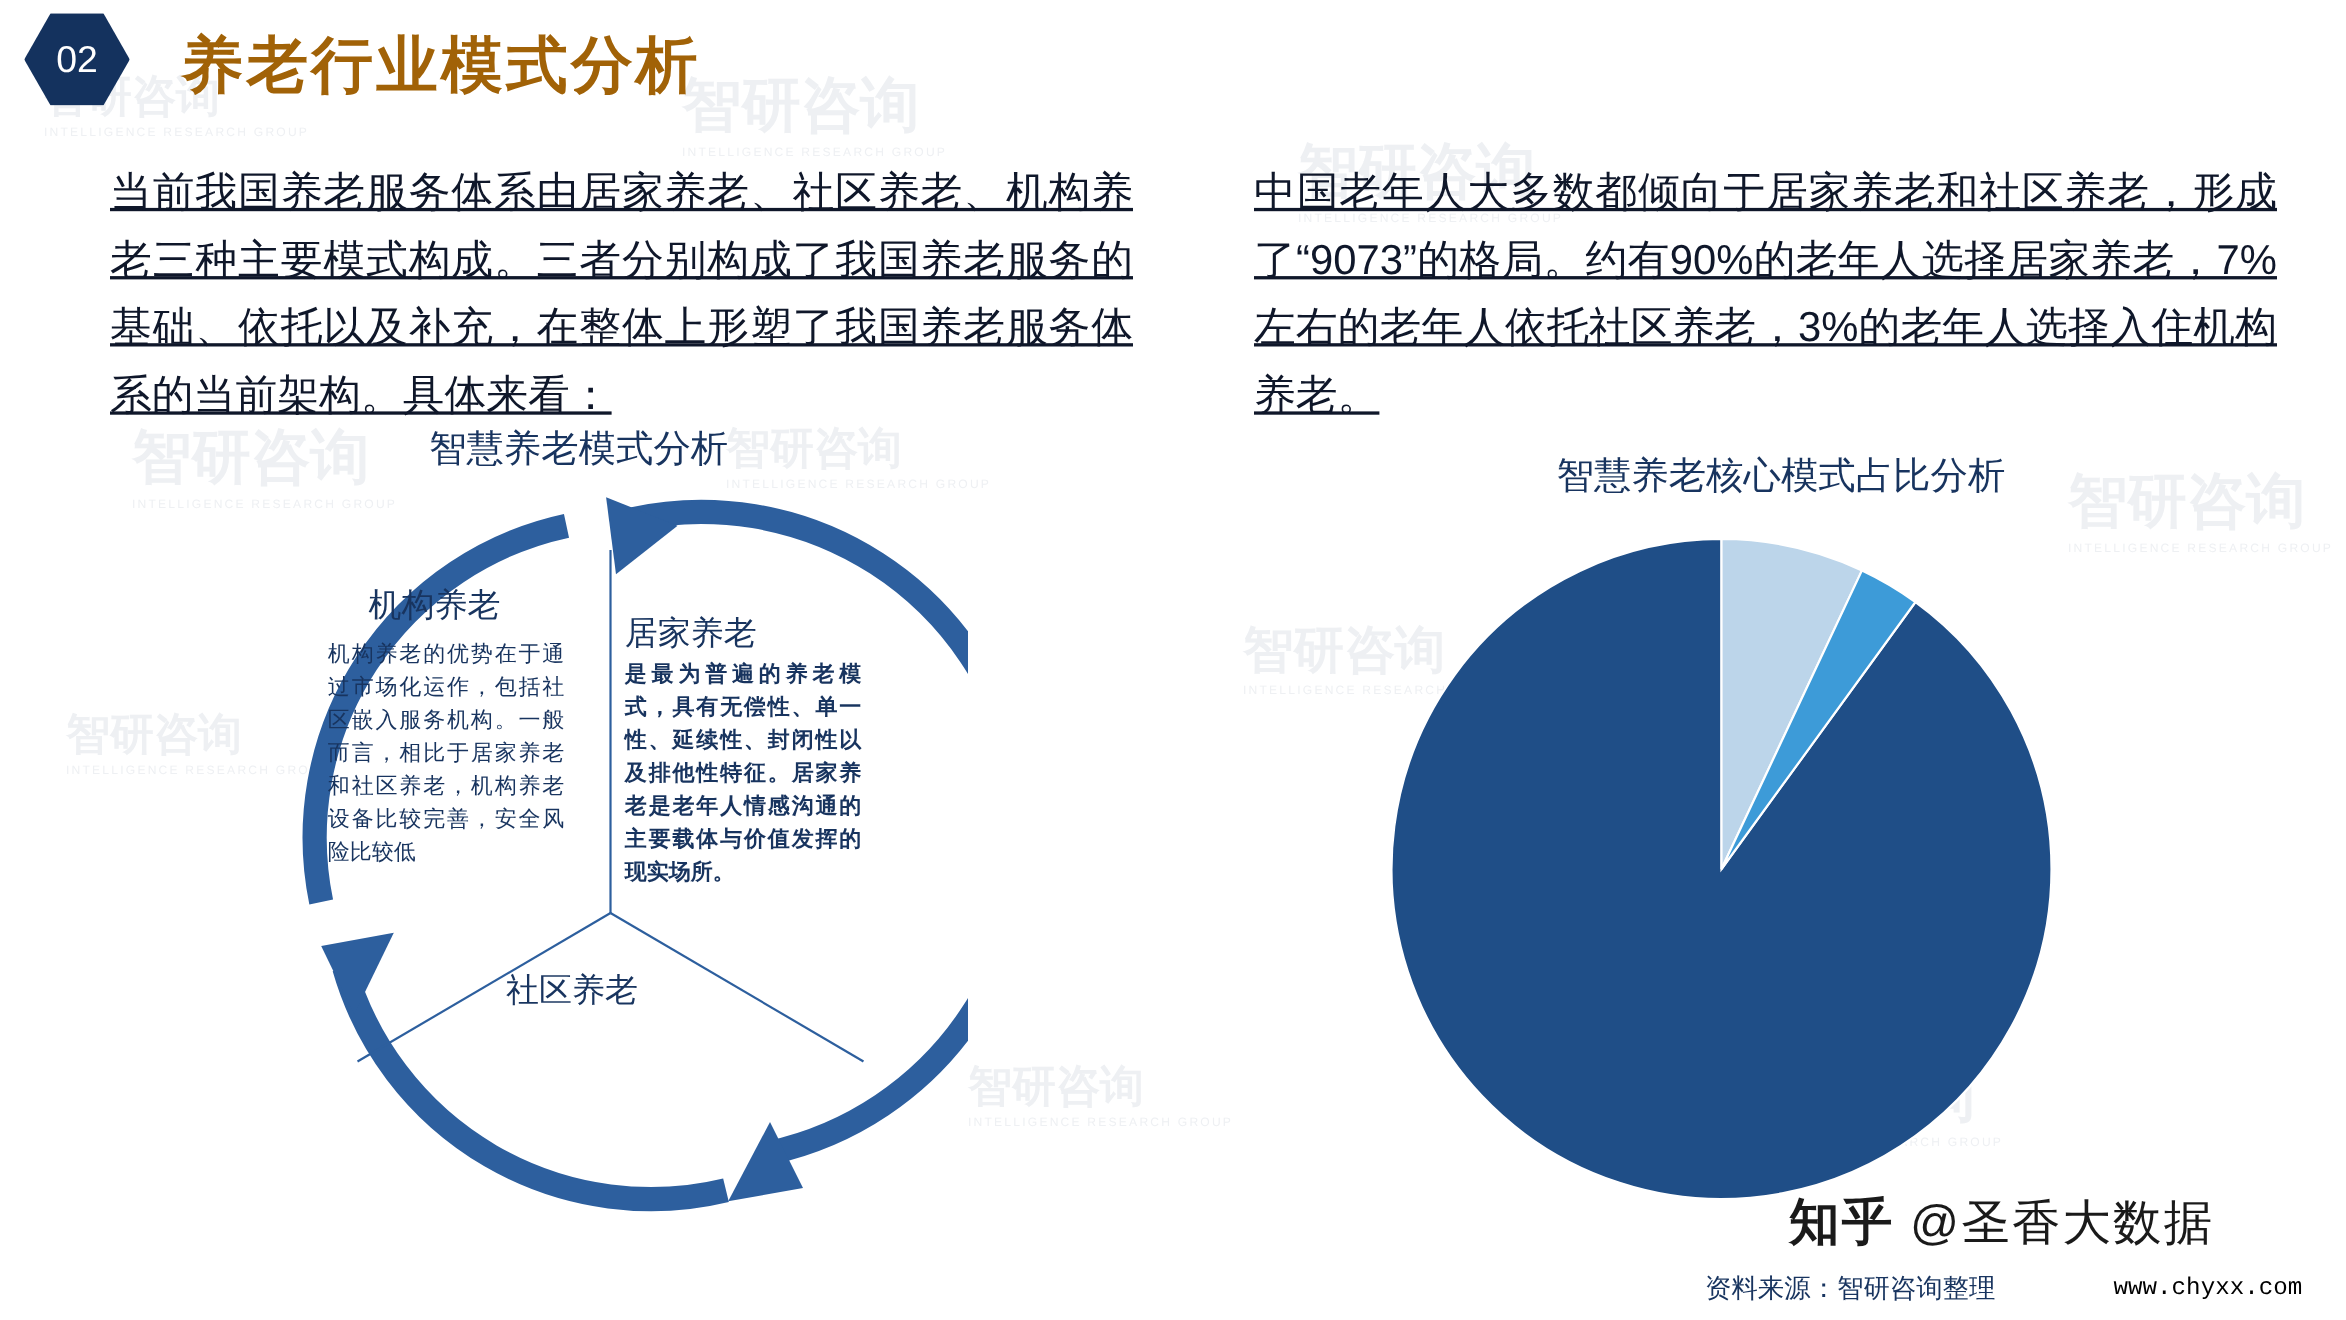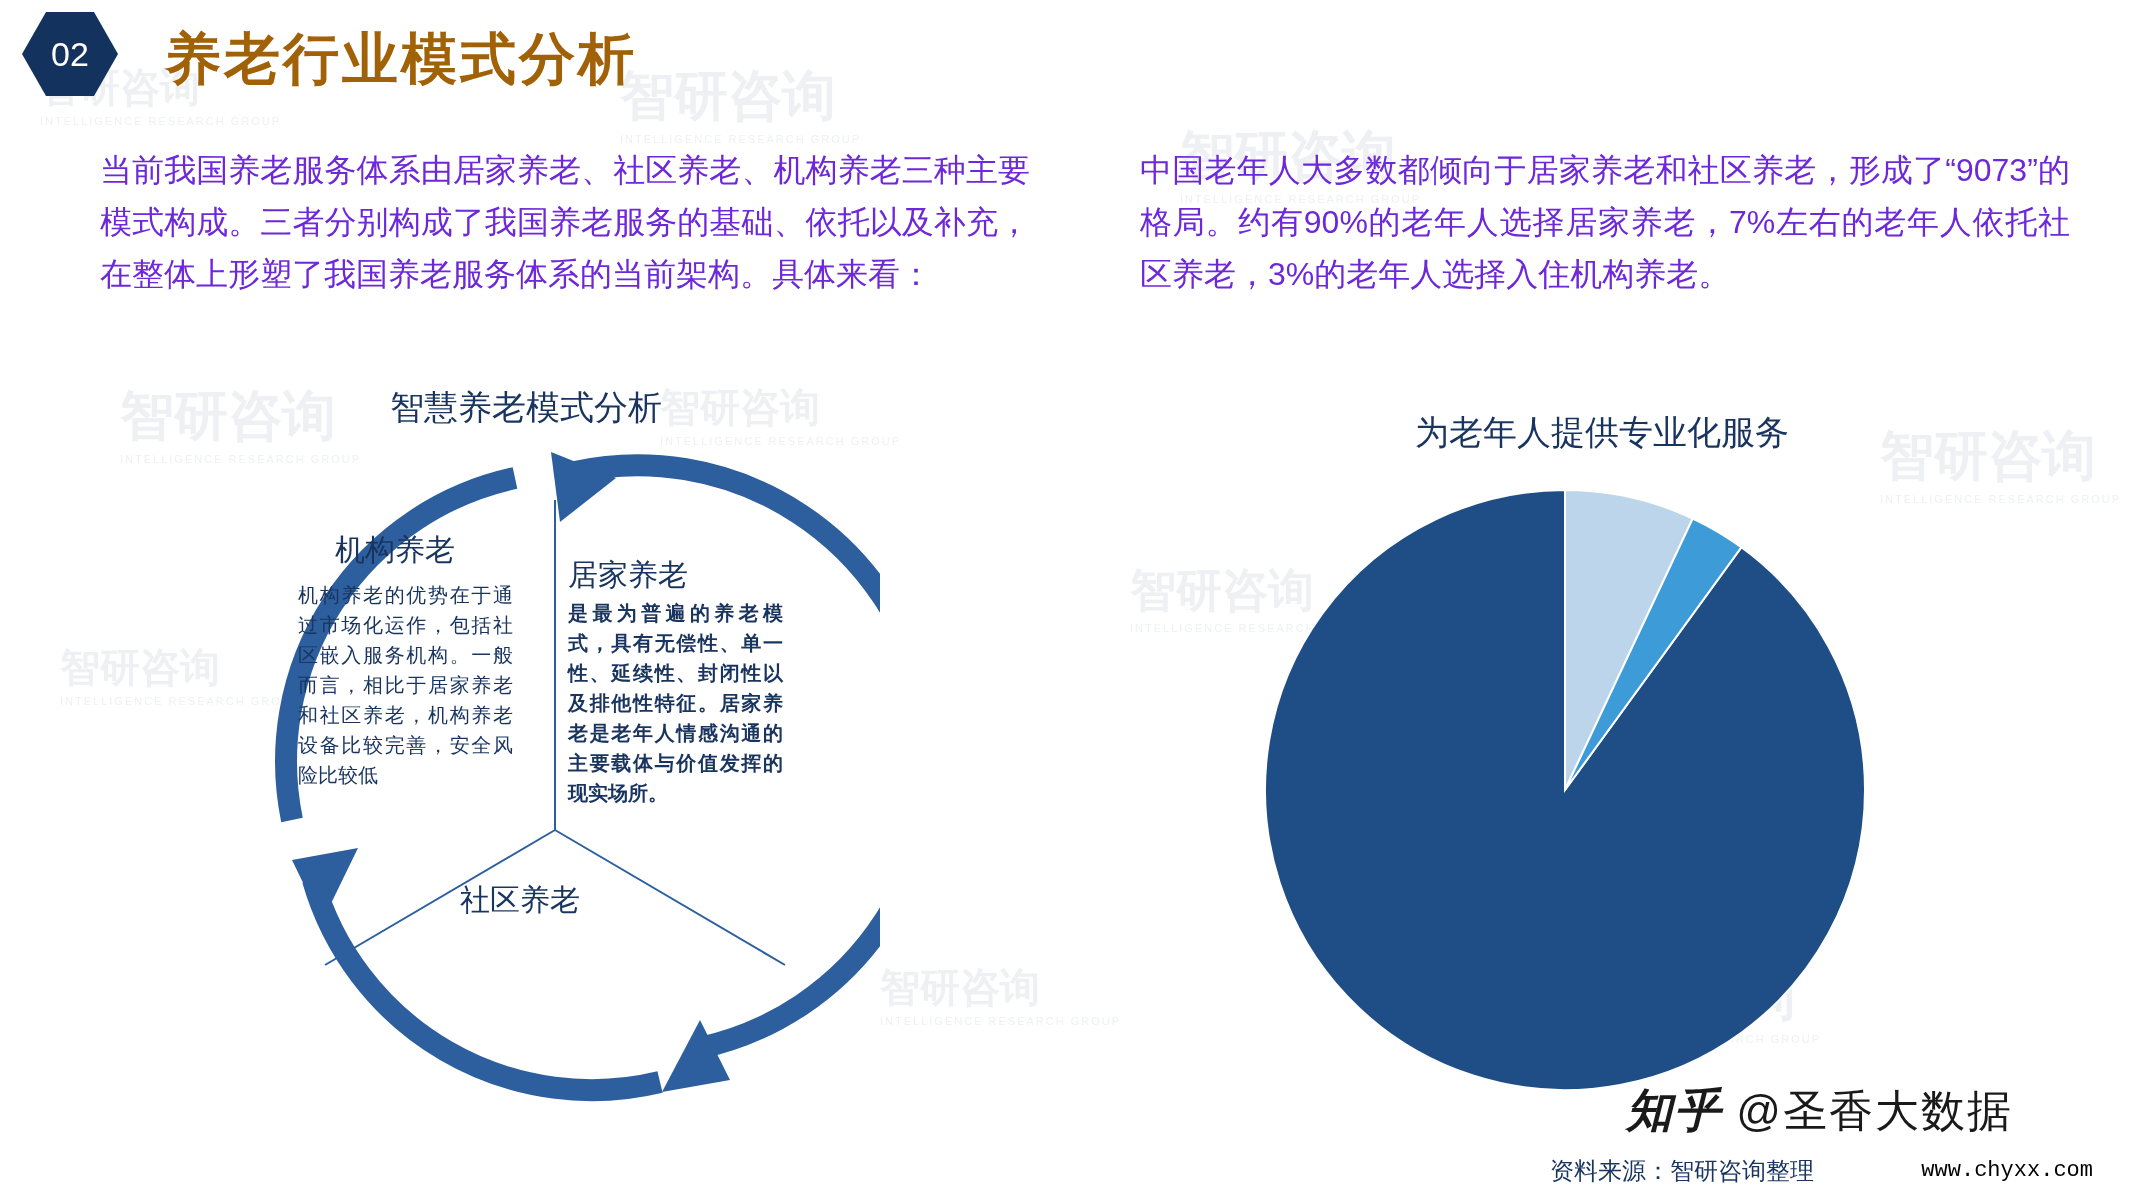--- a/index.html
+++ b/index.html
@@ -21,23 +21,24 @@
     z-index:2;
   }
   .title{
     position:absolute;left:165px;top:22px;
     font-size:56px;font-weight:bold;color:#a16207;letter-spacing:3px;
     z-index:2;
   }
   
   .para{
     position:absolute;
-    font-size:32px;line-height:1.62;color:#6d28d9;
+    font-size:38px;line-height:1.62;color:#0f172a;
     z-index:2;
     text-align:justify;
+    text-decoration:underline;
   }
   #para-left{left:100px;top:145px;width:930px;}
   #para-right{left:1140px;top:145px;width:930px;}
 
   
   #left-chart-title{
     position:absolute;left:390px;top:385px;
     font-size:34px;color:#18345f;z-index:2;
   }
   #cycle-wrap{
@@ -76,21 +77,21 @@
 
   #source{
     position:absolute;left:1550px;top:1155px;font-size:24px;color:#18345f;z-index:2;
   }
   
   #brand{
     position:absolute;right:120px;top:1080px;z-index:3;
     display:flex;align-items:center;gap:14px;
   }
   #brand .zh{
-    font-size:46px;font-weight:bold;color:#1a1a1a;letter-spacing:2px;font-style:italic;
+    font-size:46px;font-weight:bold;color:#1a1a1a;letter-spacing:2px;
   }
   #brand .at{
     font-size:44px;font-weight:normal;color:#1a1a1a;letter-spacing:2px;
   }
   #site{
     position:absolute;right:40px;top:1158px;font-size:22px;color:#000000;z-index:3;font-family:Liberation Mono, monospace;
   }
   .wm-zy{
     position:absolute;z-index:0;pointer-events:none;user-select:none;
     color:#eef0f3;font-weight:bold;white-space:nowrap;
@@ -165,21 +166,21 @@
 
   <div class="seg-head" id="seg-home-head">居家养老</div>
   <div class="seg-body" id="seg-home-body">是最为普遍的养老模式，具有无偿性、单一性、延续性、封闭性以及排他性特征。居家养老是老年人情感沟通的主要载体与价值发挥的现实场所。</div>
 
   <div class="seg-head" id="seg-inst-head">机构养老</div>
   <div class="seg-body" id="seg-inst-body">机构养老的优势在于通过市场化运作，包括社区嵌入服务机构。一般而言，相比于居家养老和社区养老，机构养老设备比较完善，安全风险比较低</div>
 
   <div class="seg-head" id="seg-comm-head">社区养老</div>
 </div>
 
-<div id="right-chart-title">为老年人提供专业化服务</div>
+<div id="right-chart-title">智慧养老核心模式占比分析</div>
 
 <div id="pie-wrap">
   <svg width="620" height="620" viewBox="0 0 620 620">
 
     <path id="slice-0" d="M 310 310 L 486.34 67.29 A 300 300 0 1 1 310.00 10.00 Z" fill="#1f4e87" stroke="#ffffff" stroke-width="2"></path>
 
     <path id="slice-1" d="M 310 310 L 310.00 10.00 A 300 300 0 0 1 437.73 38.55 Z" fill="#bcd5ea" stroke="#ffffff" stroke-width="2"></path>
 
     <path id="slice-2" d="M 310 310 L 437.73 38.55 A 300 300 0 0 1 486.34 67.29 Z" fill="#3d9bd8" stroke="#ffffff" stroke-width="2"></path>
   </svg>

